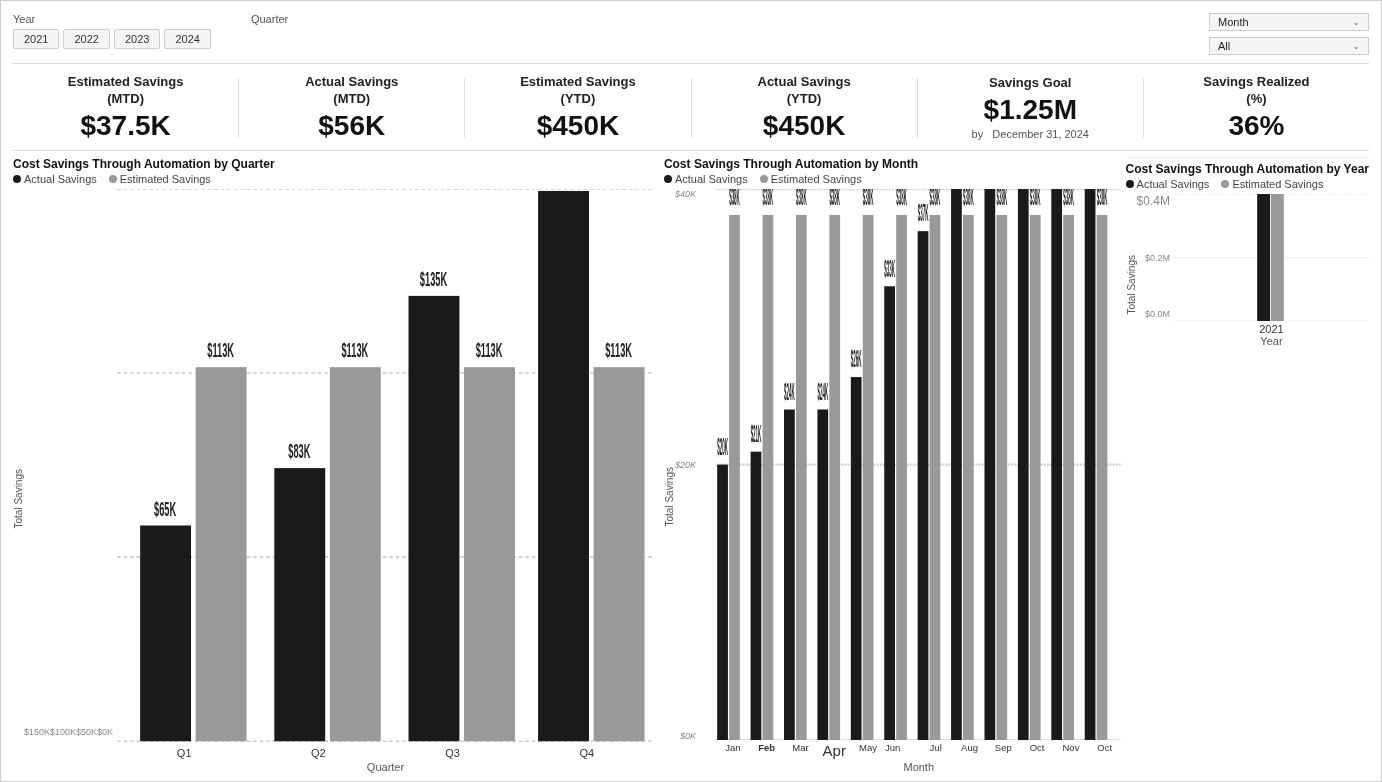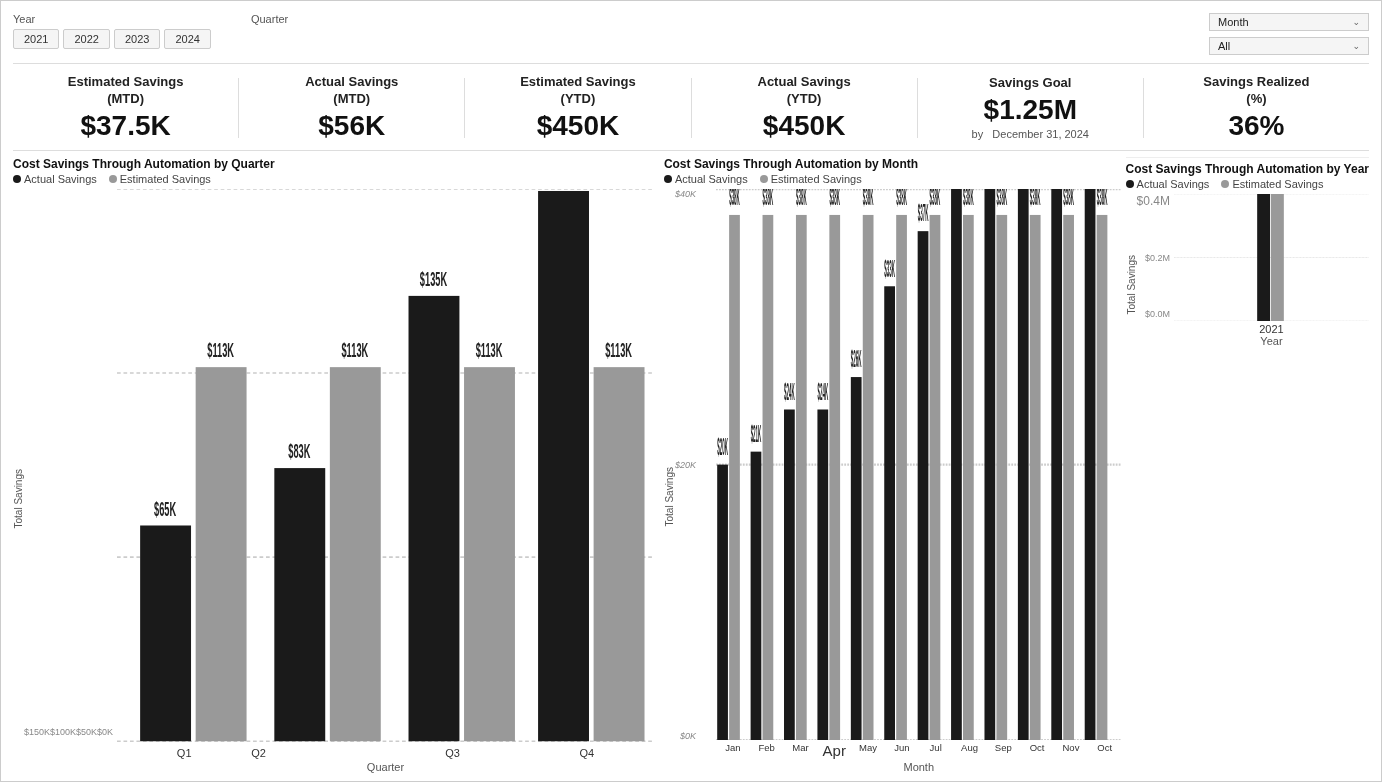--- a/index.html
+++ b/index.html
@@ -146,21 +146,21 @@
 
               <rect x="455" y="1" width="55" height="278" fill="#1a1a1a"></rect>
               <text x="482" y="-4" font-size="10" text-anchor="middle" font-weight="bold" fill="#222">$167K</text>
               <rect x="515" y="90" width="55" height="189" fill="#999"></rect>
               <text x="542" y="85" font-size="10" text-anchor="middle" font-weight="bold" fill="#222">$113K</text>
             </svg>
           </div>
 
           <div style="display:flex; padding:2px 0; margin-top:2px;">
             <div style="flex:1; text-align:center; font-size:11px; color:#333;">Q1</div>
-            <div style="flex:1; text-align:left; font-size:11px; color:#333;">Q2</div>
+            <div style="flex:1; text-align:center; font-size:11px; color:#333;">Q2</div>
             <div style="flex:1; text-align:center; font-size:11px; color:#333;">Q3</div>
             <div style="flex:1; text-align:center; font-size:11px; color:#333;">Q4</div>
           </div>
           <div style="text-align:center; font-size:11px; color:#555; font-weight:500;">Quarter</div>
         </div>
       </div>
     </div>
 
     <div class="chart-right">
 
@@ -247,25 +247,25 @@
                 <text x="591" y="5" font-size="7.5" text-anchor="middle" font-weight="bold" fill="#222">$38K</text>
 
                 <rect x="618" y="-68" width="18" height="238" fill="#1a1a1a"></rect>
                 <text x="627" y="-71" font-size="7.5" text-anchor="middle" font-weight="bold" fill="#222">$56K</text>
                 <rect x="638" y="8" width="18" height="162" fill="#999"></rect>
                 <text x="647" y="5" font-size="7.5" text-anchor="middle" font-weight="bold" fill="#222">$38K</text>
               </svg>
             </div>
             <div style="display:flex; padding:2px 0;">
               <div style="flex:1;text-align:center;font-size:9.5px;color:#333;">Jan</div>
-              <div style="flex:1;text-align:center;font-size:9.5px;color:#333;">Feb</div>
+              <div style="flex:1;text-align:center;font-size:9.5px;color:#333;font-weight:bold;">Feb</div>
               <div style="flex:1;text-align:center;font-size:9.5px;color:#333;">Mar</div>
               <div style="flex:1;text-align:center;font-size:15px;color:#333;">Apr</div>
               <div style="flex:1;text-align:center;font-size:9.5px;color:#333;">May</div>
-              <div style="flex:1;text-align:center;font-size:9.5px;color:#333;">Jun</div>
+              <div style="flex:1;font-size:9.5px;color:#333;">Jun</div>
               <div style="flex:1;text-align:center;font-size:9.5px;color:#333;">Jul</div>
               <div style="flex:1;text-align:center;font-size:9.5px;color:#333;">Aug</div>
               <div style="flex:1;text-align:center;font-size:9.5px;color:#333;">Sep</div>
               <div style="flex:1;text-align:center;font-size:9.5px;color:#333;">Oct</div>
               <div style="flex:1;text-align:center;font-size:9.5px;color:#333;">Nov</div>
               <div style="flex:1;text-align:center;font-size:9.5px;color:#333;">Oct</div>
             </div>
             <div style="text-align:center; font-size:11px; color:#555; font-weight:500;">Month</div>
           </div>
         </div>

